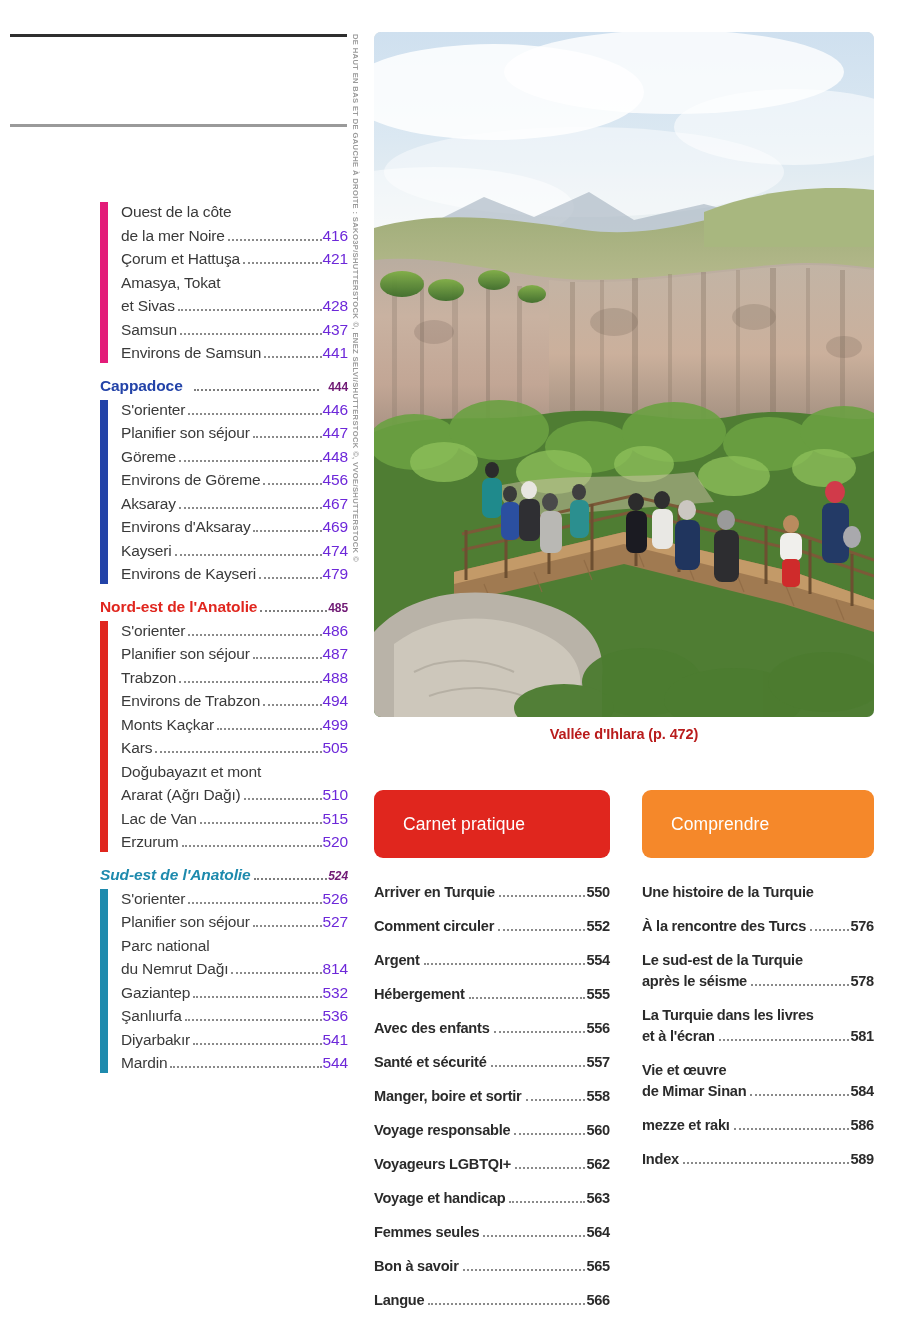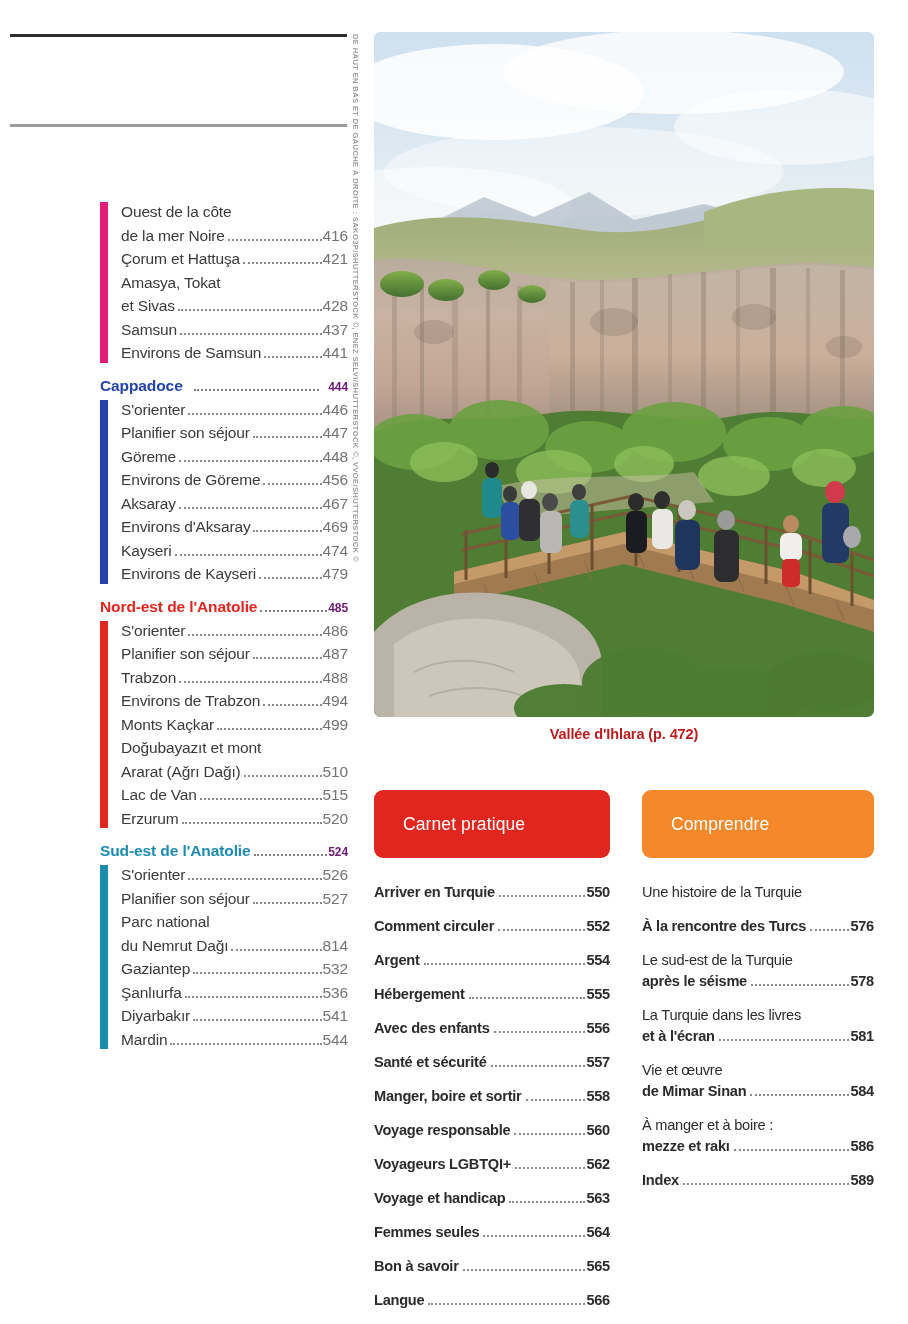--- a/index.html
+++ b/index.html
@@ -63,21 +63,21 @@
     letter-spacing: -0.15px;
   }
   .entry .txt { flex: 0 0 auto; }
   .entry .leader {
     flex: 1 1 auto;
     border-bottom: 2.5px dotted #8a8a8a;
     margin: 0 1px 4.5px 3px;
     min-width: 4px;
     height: 1px;
   }
-  .entry .pg { flex: 0 0 auto; color: #737373; }
+  .entry .pg { flex: 0 0 auto; color: #6d28d9; }
 
   
   .credit {
     position: absolute;
     left: 344px; top: 34px;
     width: 20px; height: 680px;
     display: flex; align-items: flex-start; justify-content: center;
   }
   .credit span {
     display: block;
@@ -149,21 +149,21 @@
   .b-entry .leader {
     flex: 1 1 auto;
     border-bottom: 2.5px dotted #8a8a8a;
     margin: 0 1px 4px 4px;
     min-width: 4px; height: 1px;
   }
   .b-entry .pg { flex: 0 0 auto; }
 
   .b-multi { margin-bottom: 13px; }
   .b-multi .line1 {
-    font-size: 14.6px; font-weight: normal; line-height: 21px;
+    font-size: 14.6px; font-weight: bold; line-height: 21px;
     color: #2b2b2b; letter-spacing: -0.25px; white-space: nowrap;
   }
   .b-multi .line2 {
     font-size: 14.6px; font-weight: bold; line-height: 21px;
     color: #2b2b2b; letter-spacing: -0.25px;
     display: flex; align-items: baseline; white-space: nowrap;
   }
   .b-multi .line2 .leader {
     flex: 1 1 auto;
     border-bottom: 2.5px dotted #8a8a8a;
@@ -291,20 +291,25 @@
           <div class="entry">
             <span class="txt">Environs de Trabzon</span>
             <span class="leader"></span>
             <span class="pg">494</span>
           </div>
           <div class="entry">
             <span class="txt">Monts Kaçkar</span>
             <span class="leader"></span>
             <span class="pg">499</span>
           </div>
+          <div class="entry">
+            <span class="txt">Kars</span>
+            <span class="leader"></span>
+            <span class="pg">505</span>
+          </div>
           <div class="entry cont">
             <span class="txt">Doğubayazıt et mont</span>
           </div>
           <div class="entry">
             <span class="txt">Ararat (Ağrı Dağı)</span>
             <span class="leader"></span>
             <span class="pg">510</span>
           </div>
           <div class="entry">
             <span class="txt">Lac de Van</span>
@@ -312,21 +317,21 @@
             <span class="pg">515</span>
           </div>
           <div class="entry">
             <span class="txt">Erzurum</span>
             <span class="leader"></span>
             <span class="pg">520</span>
           </div>
         </div>
       </div>
       <div class="toc-group">
-        <div class="grp-head" style="color: rgb(30, 138, 173);">
+        <div class="grp-head" style="color: rgb(30, 138, 173); font-style: italic;">
           <span>Sud-est de l'Anatolie</span>
           <span class="leader"></span>
           <span class="pg">524</span>
         </div>
         <div class="grp-body">
           <div class="bar" style="background: rgb(30, 138, 173);"></div>
           <div class="entry">
             <span class="txt">S'orienter</span>
             <span class="leader"></span>
             <span class="pg">526</span>
@@ -664,21 +669,20 @@
       </div>
       <div class="b-multi">
         <div class="line1">Vie et œuvre</div>
         <div class="line2">
           <span>de Mimar Sinan</span>
           <span class="leader"></span>
           <span class="pg">584</span>
         </div>
       </div>
       <div class="b-multi">
-        <div class="line1">À manger et à boire :</div>
         <div class="line2">
           <span>mezze et rakı</span>
           <span class="leader"></span>
           <span class="pg">586</span>
         </div>
       </div>
       <div class="b-entry">
         <span class="txt">Index</span>
         <span class="leader"></span>
         <span class="pg">589</span>

